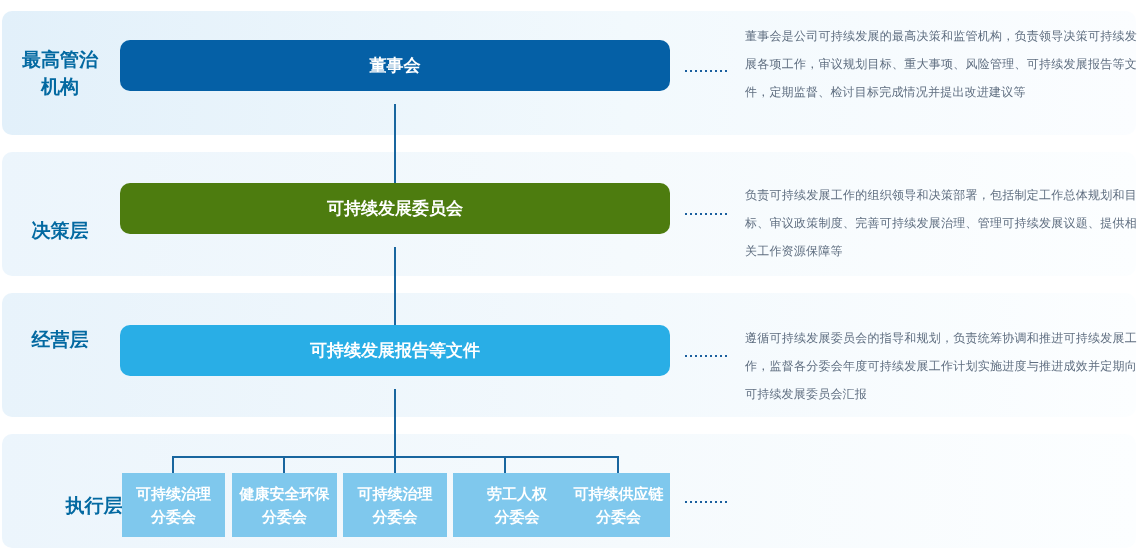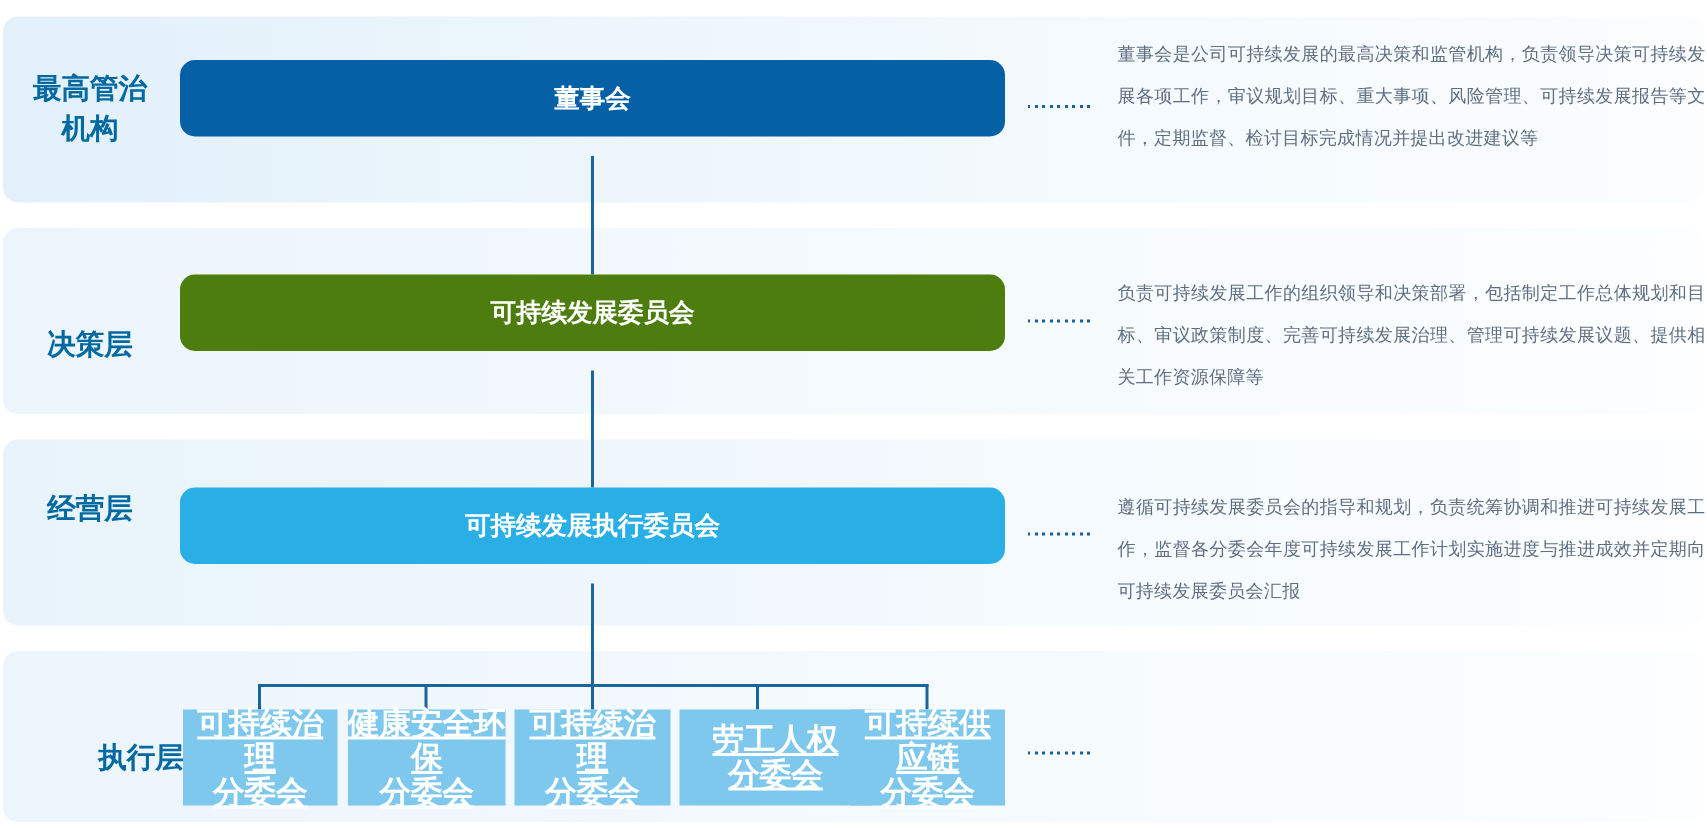--- a/index.html
+++ b/index.html
@@ -19,22 +19,22 @@
   .ll3{top:293px;height:92px;}
   .ll4{top:473px;height:64px;margin-left:34px;}
 
   .org-box{position:absolute;left:120px;width:550px;height:51px;border-radius:10px;
     display:flex;align-items:center;justify-content:center;color:#ffffff;font-size:17px;font-weight:bold;}
   .box1{top:40px;background:#0560a6;}
   .box2{top:183px;background:#4d7c0f;}
   .box3{top:325px;background:#29aee6;}
 
   .sub-box{position:absolute;top:473px;height:64px;border-radius:0;background:#7fc8ed;
-    display:flex;align-items:center;justify-content:center;color:#ffffff;font-size:21px;font-weight:bold;
-    text-align:center;line-height:23px;white-space:pre-line;text-decoration:underline;}
+    display:flex;align-items:center;justify-content:center;color:#ffffff;font-size:15px;font-weight:bold;
+    text-align:center;line-height:23px;white-space:pre-line;}
   .sb1{left:122px;width:103px;}
   .sb2{left:232px;width:105px;}
   .sb3{left:343px;width:104px;}
   .sb4{left:453px;width:128px;}
   .sb5{left:567px;width:103px;}
 
   .vline{position:absolute;width:2px;background:#19669f;}
   .v1{left:394px;top:104px;height:79px;}
   .v2{left:394px;top:247px;height:78px;}
   .v3{left:394px;top:389px;height:68px;}
@@ -71,21 +71,21 @@
   <div class="vline v3"></div>
   <div class="hline"></div>
   <div class="stub st1"></div>
   <div class="stub st2"></div>
   <div class="stub st3"></div>
   <div class="stub st4"></div>
   <div class="stub st5"></div>
 
   <div class="org-box box1">董事会</div>
   <div class="org-box box2">可持续发展委员会</div>
-  <div class="org-box box3">可持续发展执行委员会</div>
+  <div class="org-box box3">可持续发展报告等文件</div>
 
   <div class="sub-box sb1">可持续治理
 分委会</div>
   <div class="sub-box sb2">健康安全环保
 分委会</div>
   <div class="sub-box sb3">可持续治理
 分委会</div>
   <div class="sub-box sb4">劳工人权
 分委会</div>
   <div class="sub-box sb5">可持续供应链

